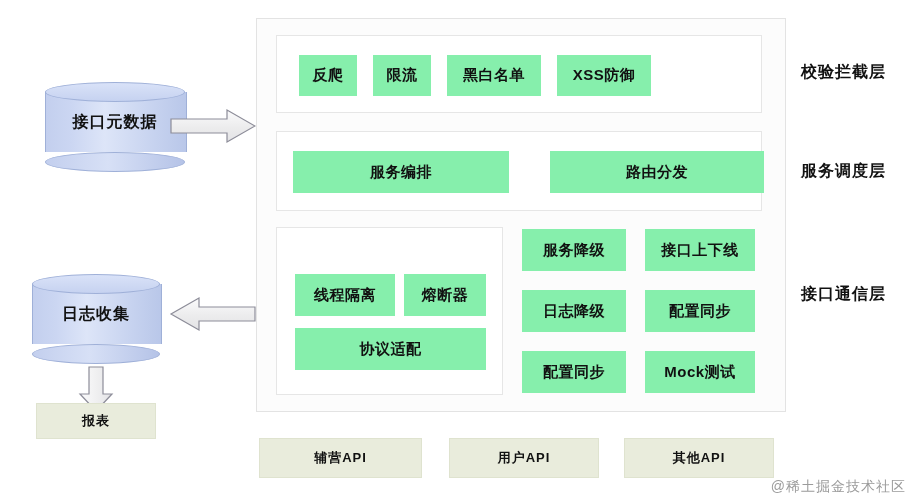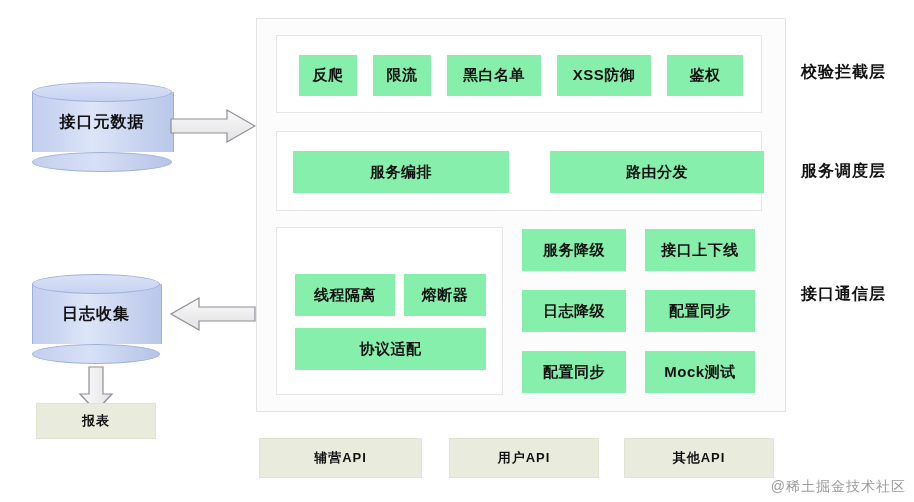--- a/index.html
+++ b/index.html
@@ -93,21 +93,21 @@
     position:absolute;right:8px;bottom:6px;
     font-size:14px;color:#9b9b9b;letter-spacing:1px;
     white-space:nowrap;
   }
 </style>
 </head>
 <body>
 
 <div class="canvas">
 
-  <div class="cyl" style="left:32px;top:82px;width:140px;height:80px;">
+  <div class="cyl" style="left:45px;top:82px;width:140px;height:80px;">
     <div class="body"></div>
     <div class="bot2"></div>
     <div class="top"></div>
     <div class="lbl">接口元数据</div>
   </div>
 
   <div class="arrow" style="left:170px;top:108px;width:86px;height:36px;">
     <svg width="86" height="36" viewBox="0 0 86 36">
       <defs>
         <linearGradient id="agr" x1="0" y1="0" x2="0" y2="1">
@@ -165,23 +165,20 @@
       </div>
       <div class="chip" style="left:96px;top:19px;width:58px;height:41px;">
         <span>限流</span>
       </div>
       <div class="chip" style="left:170px;top:19px;width:94px;height:41px;">
         <span>黑白名单</span>
       </div>
       <div class="chip" style="left:280px;top:19px;width:94px;height:41px;">
         <span>XSS防御</span>
       </div>
-      <div class="chip" style="left:390px;top:19px;width:76px;height:41px;">
-        <span>鉴权</span>
-      </div>
     </div>
 
     <div class="subpanel" style="left:19px;top:112px;width:486px;height:80px;">
       <div class="chip" style="left:16px;top:19px;width:216px;height:42px;">
         <span>服务编排</span>
       </div>
       <div class="chip" style="left:273px;top:19px;width:214px;height:42px;">
         <span>路由分发</span>
       </div>
     </div>

